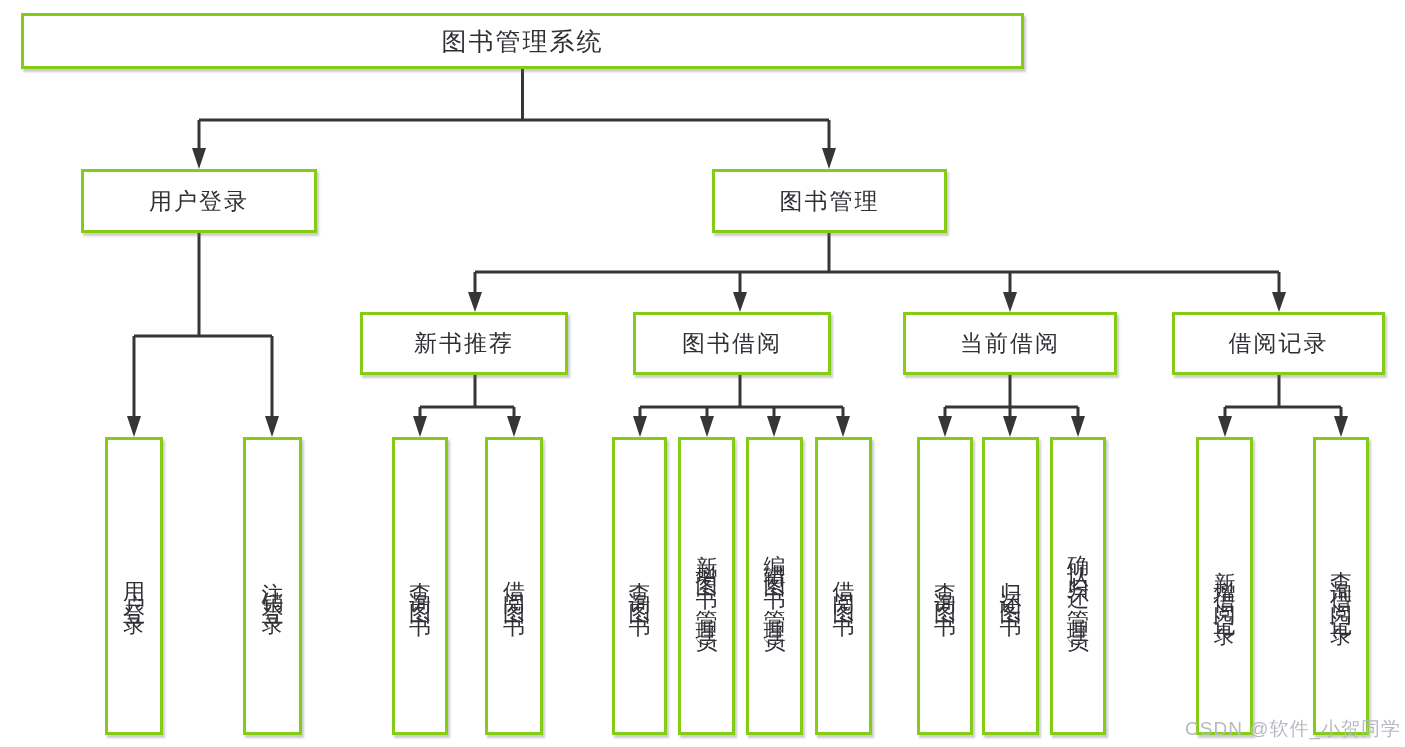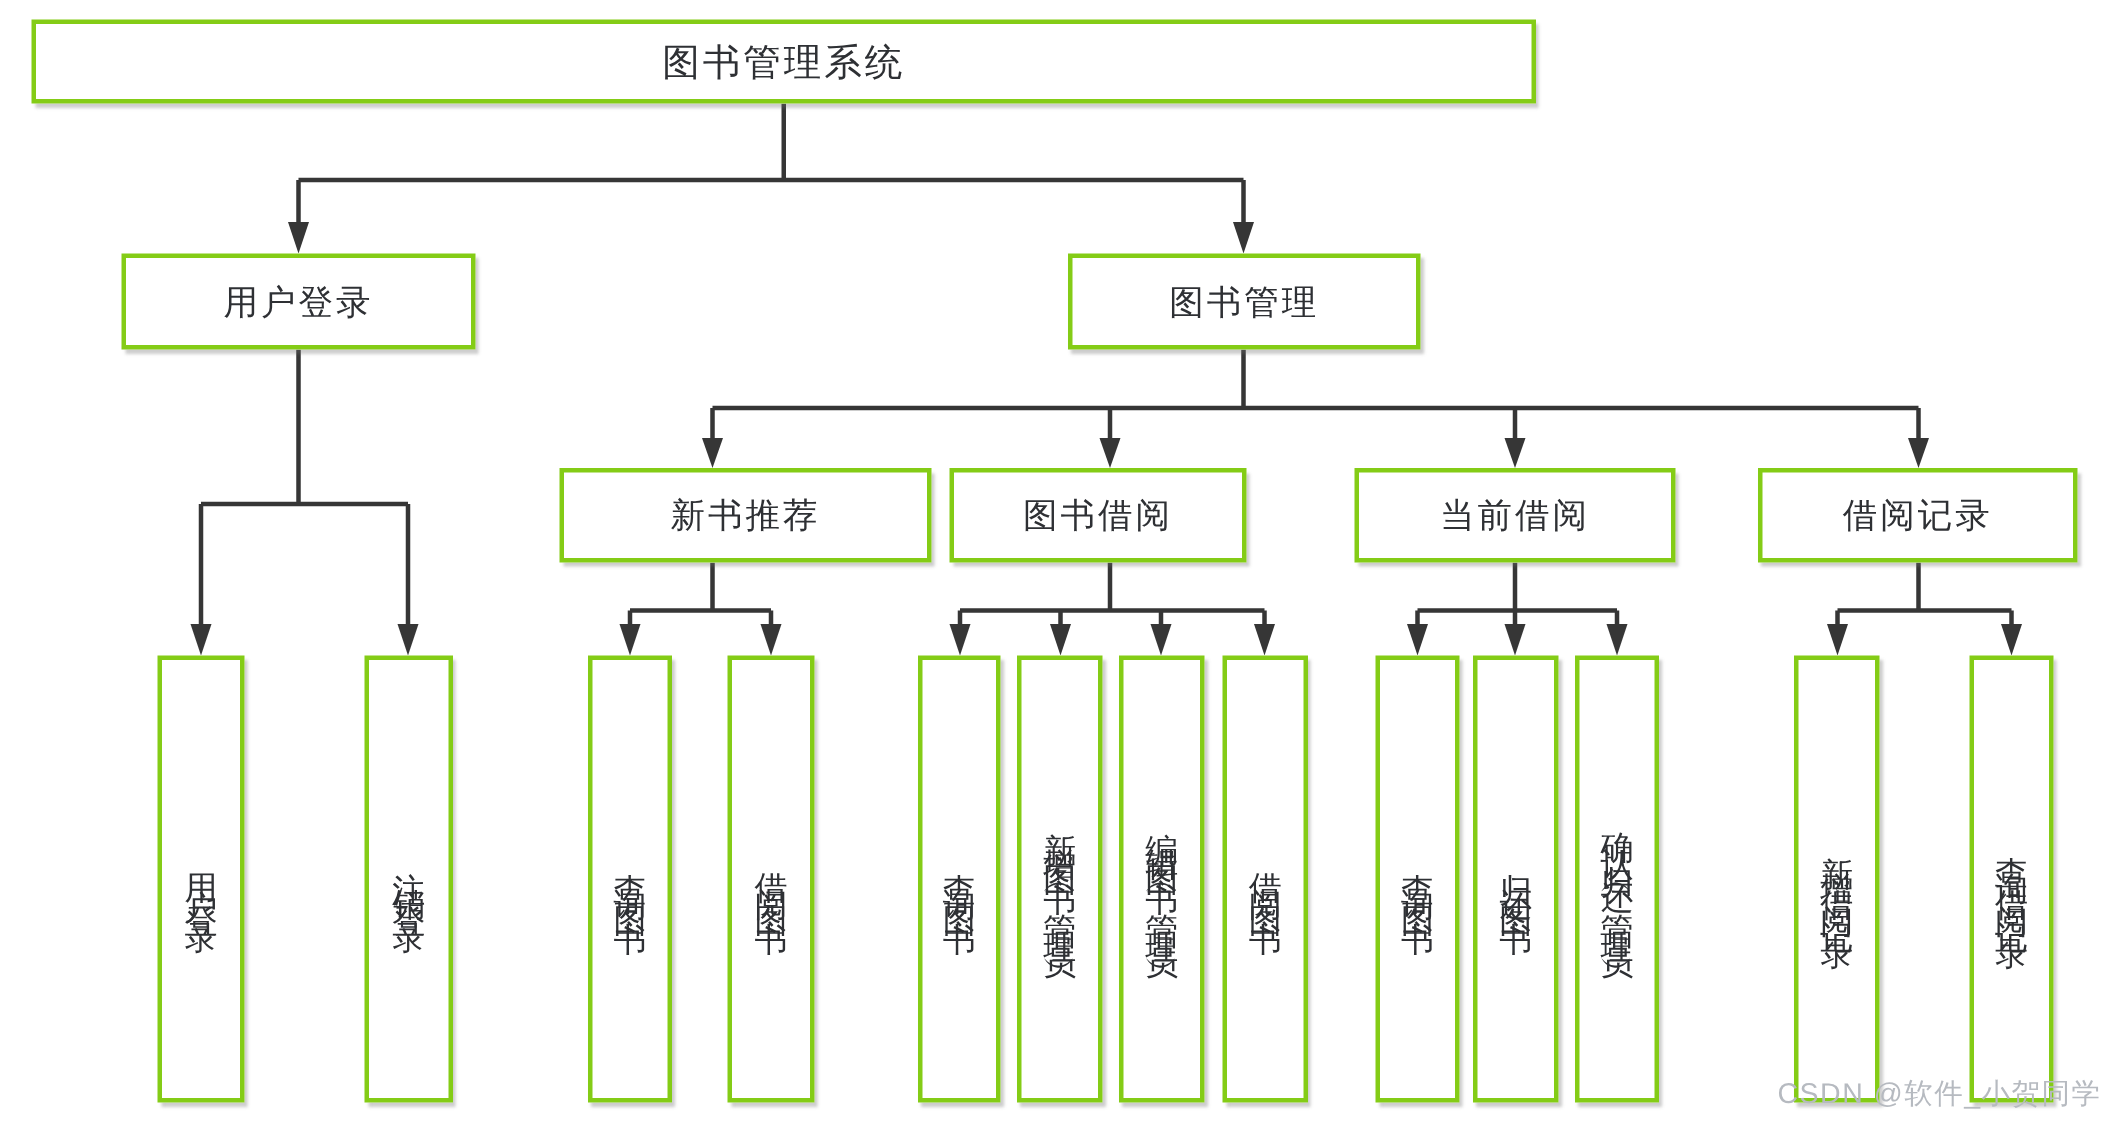--- a/index.html
+++ b/index.html
@@ -74,21 +74,21 @@
     <span class="label">图书管理系统</span>
   </div>
 
   <div class="node hnode" style="left:81px;top:169px;width:236px;height:64px">
     <span class="label">用户登录</span>
   </div>
   <div class="node hnode" style="left:712px;top:169px;width:235px;height:64px">
     <span class="label">图书管理</span>
   </div>
 
-  <div class="node hnode" style="left:373px;top:312px;width:248px;height:63px">
+  <div class="node hnode" style="left:360px;top:312px;width:208px;height:63px">
     <span class="label">新书推荐</span>
   </div>
   <div class="node hnode" style="left:633px;top:312px;width:198px;height:63px">
     <span class="label">图书借阅</span>
   </div>
   <div class="node hnode" style="left:903px;top:312px;width:214px;height:63px">
     <span class="label">当前借阅</span>
   </div>
   <div class="node hnode" style="left:1172px;top:312px;width:213px;height:63px">
     <span class="label">借阅记录</span>

